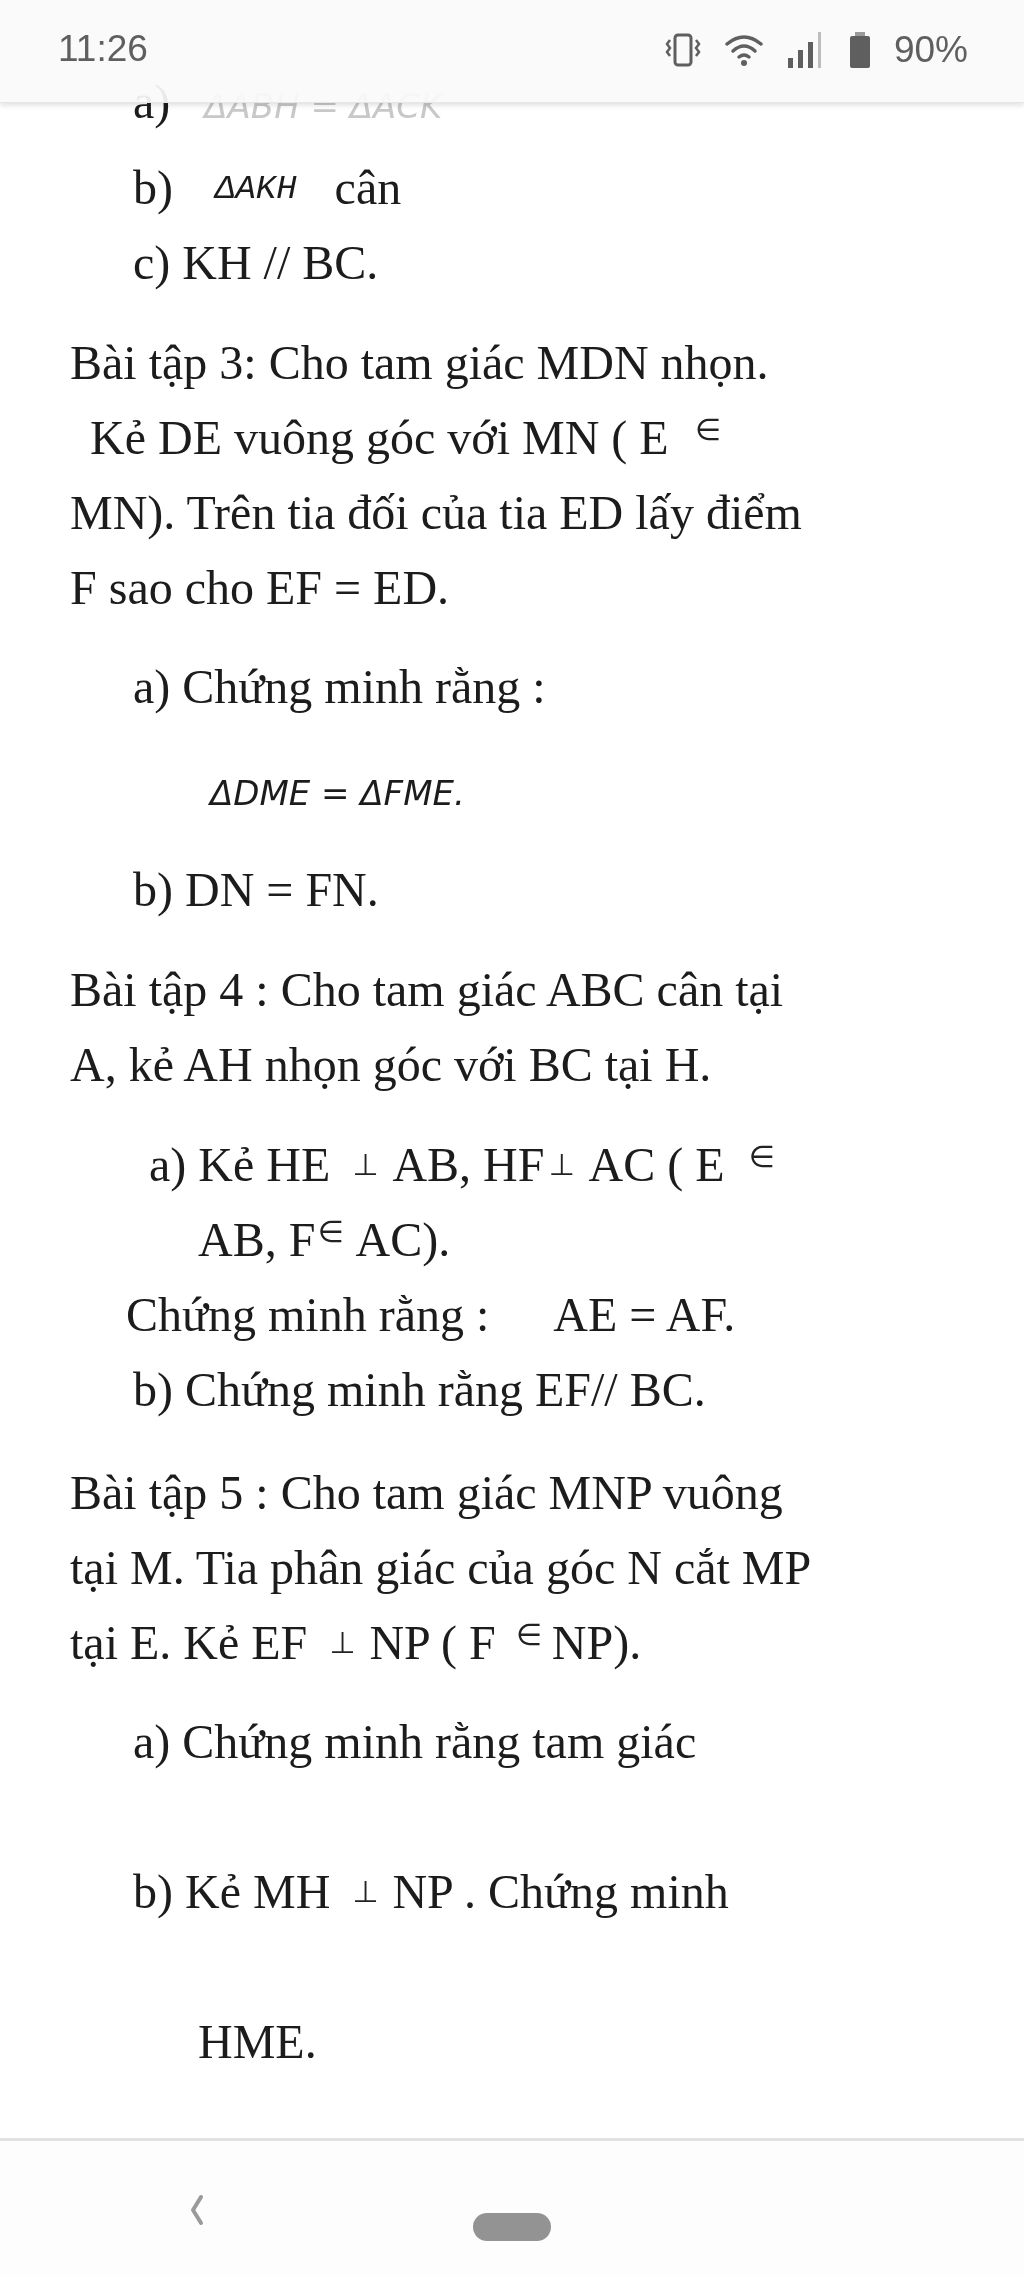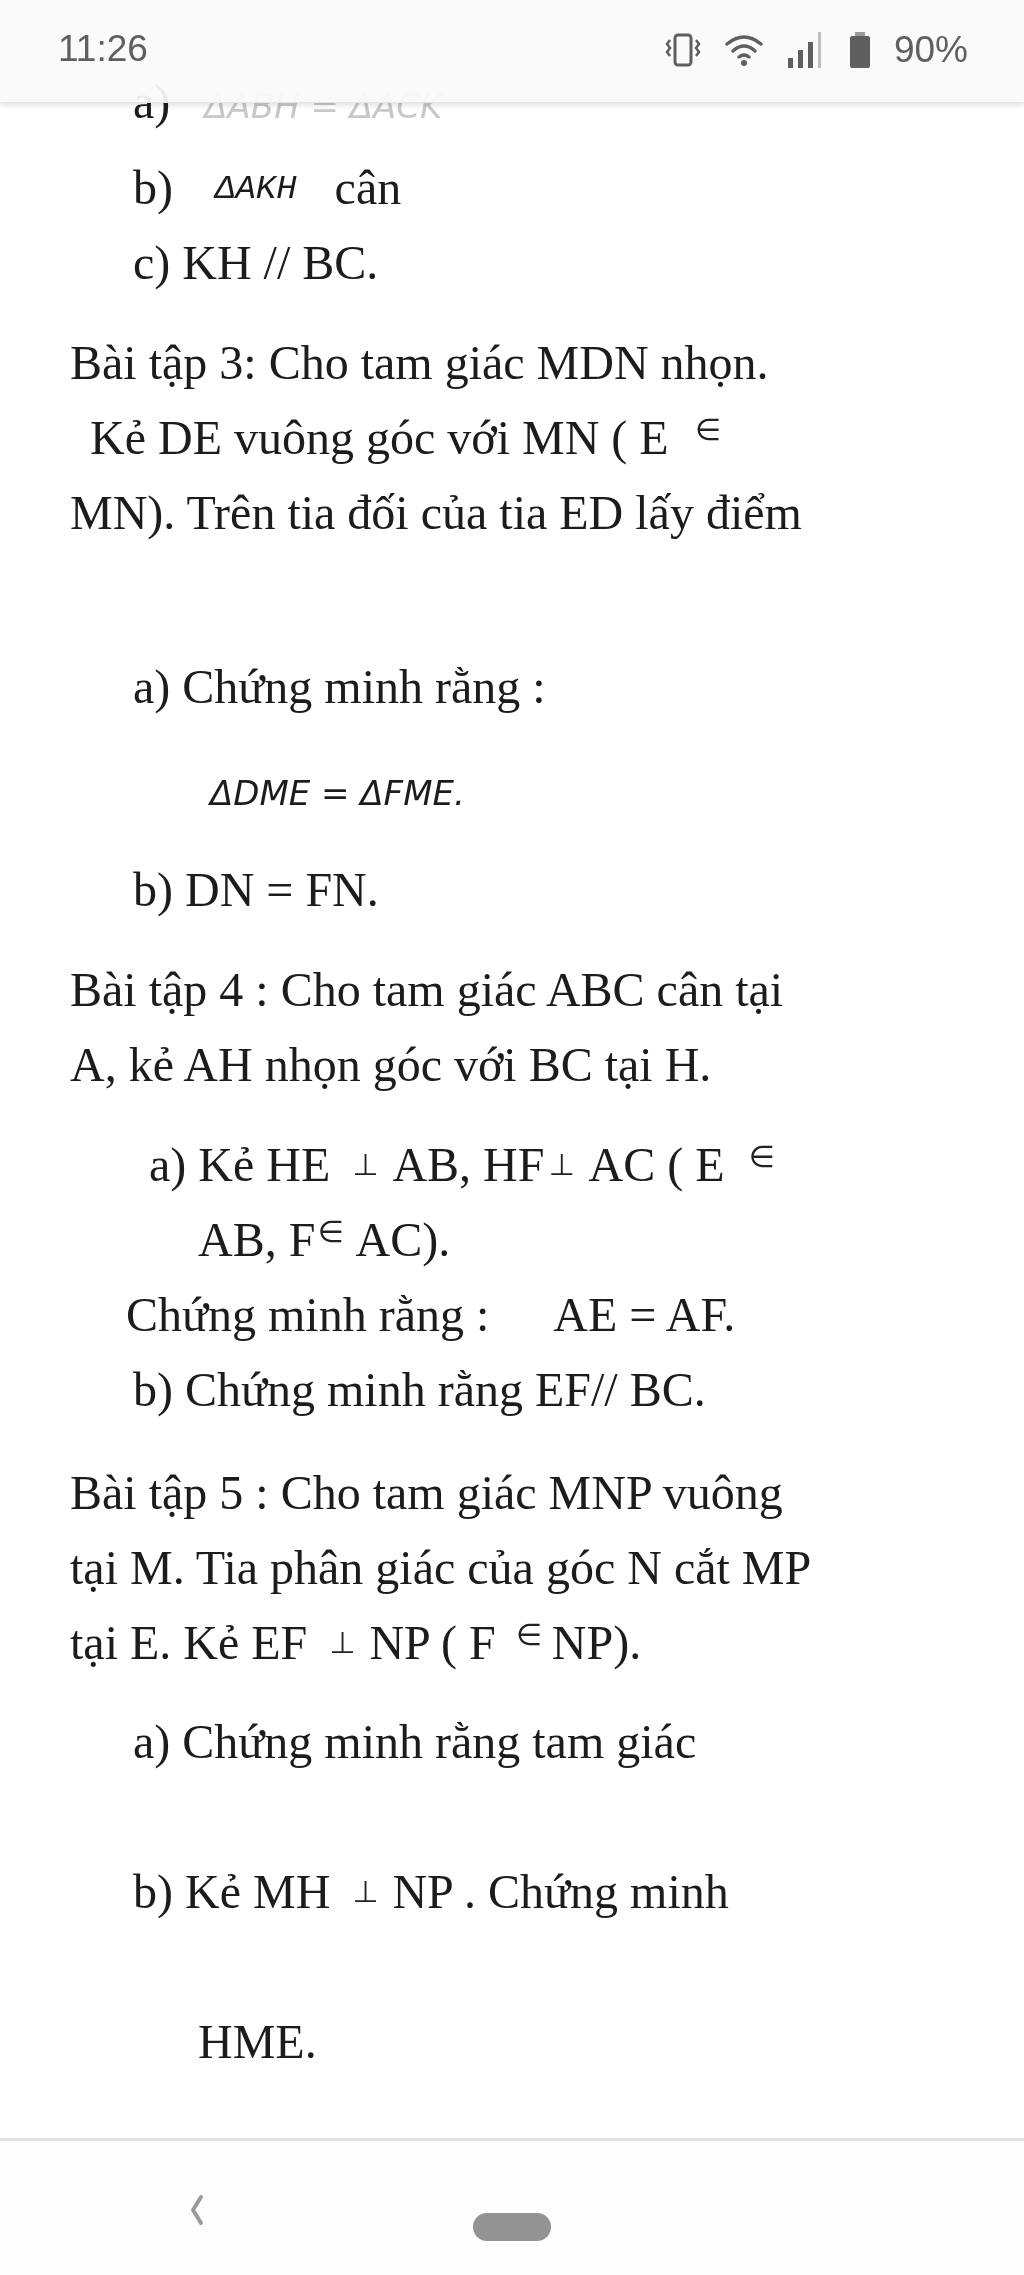--- a/index.html
+++ b/index.html
@@ -46,20 +46,21 @@
     <span style="margin-left:26px;">cân</span>
   </div>
   <div class="line" style="left:133px; top:233px;">c) KH // BC.</div>
 
   <div class="line" style="left:70px; top:333px;">Bài tập 3: Cho tam giác MDN nhọn.</div>
   <div class="line" style="left:70px; top:408px;margin-left:20px;">
     <span>Kẻ DE vuông góc với MN ( E</span>
     <span class="sym" style="margin-left:14px;">∈</span>
   </div>
   <div class="line" style="left:70px; top:483px;">MN). Trên tia đối của tia ED lấy điểm</div>
+  <div class="line" style="left:70px; top:558px;">F sao cho EF = ED.</div>
   <div class="line" style="left:133px; top:657px;">a) Chứng minh rằng :</div>
   <div class="line" style="left:210px; top:759px;">
     <span class="math">ΔDME = ΔFME.</span>
   </div>
   <div class="line" style="left:133px; top:860px;">b)  DN = FN.</div>
 
   <div class="line" style="left:70px; top:960px;">Bài tập 4 : Cho tam giác ABC cân tại</div>
   <div class="line" style="left:70px; top:1035px;">A, kẻ AH nhọn góc với BC tại H.</div>
   <div class="line" style="left:133px; top:1135px;margin-left:16px;">
     <span>a)</span>

